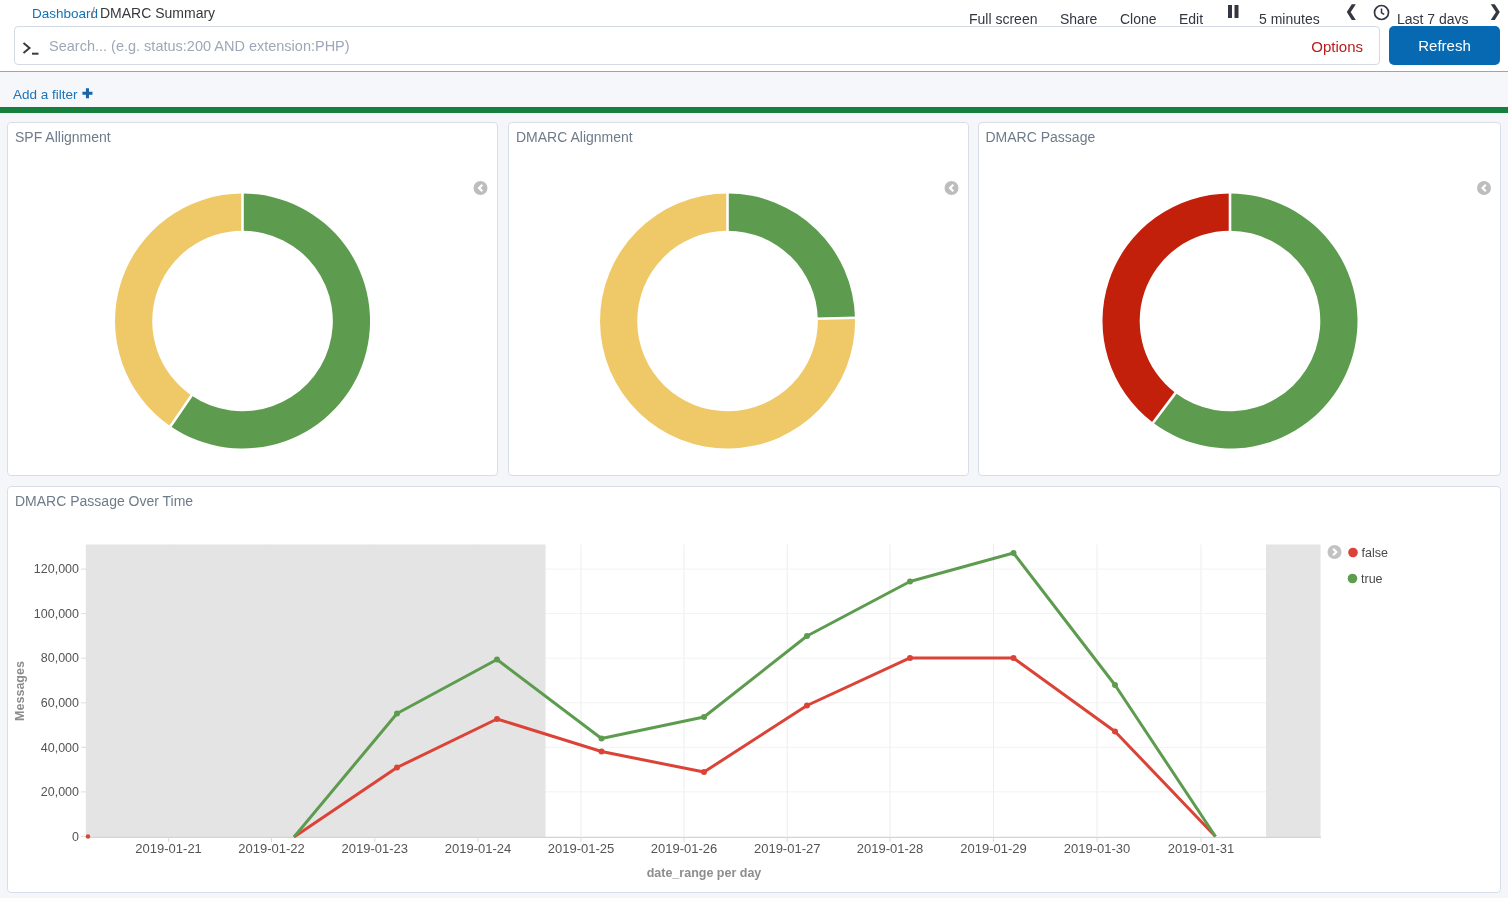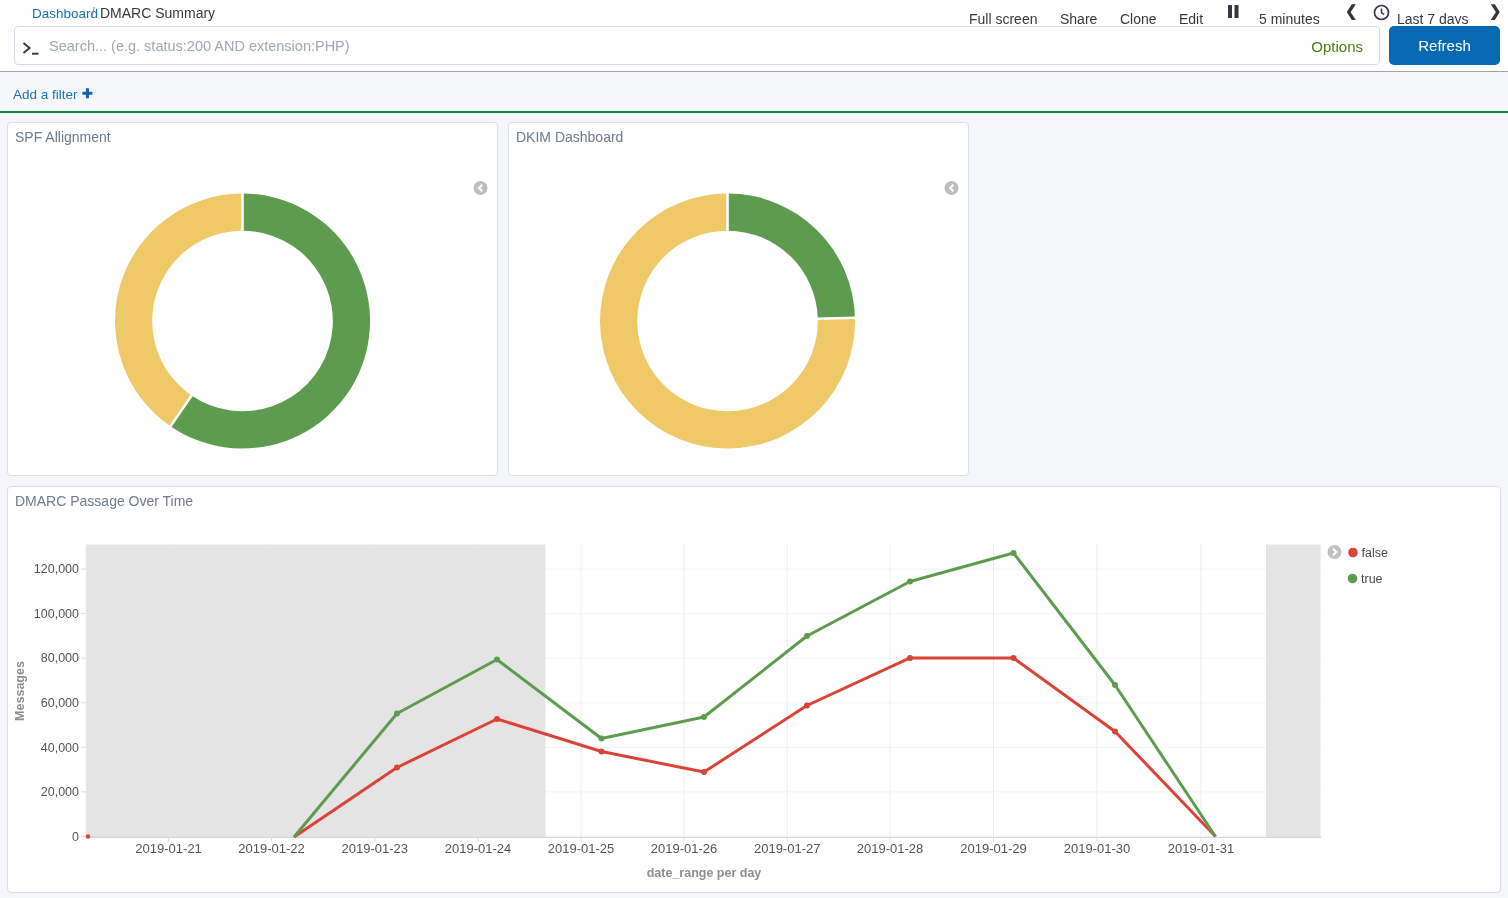--- a/index.html
+++ b/index.html
@@ -4,21 +4,21 @@
 <style>
 * { margin:0; padding:0; box-sizing:border-box; }
 html,body { width:1508px; height:898px; background:#fff; font-family:"Liberation Sans", sans-serif; overflow:hidden; }
 #topbar { position:absolute; left:0; top:0; width:1508px; height:24px; background:#fff; }
 .crumb { position:absolute; top:5px; font-size:14px; }
 #navright { font-size:14px; color:#343741; }
 .nitem { position:absolute; top:11px; }
 #queryrow { position:absolute; left:0; top:24px; width:1508px; height:48px; background:#fff; border-bottom:1px solid #a3a3a3; }
 #qbox { position:absolute; left:14px; top:2px; width:1366px; height:39px; background:#fff; border:1px solid #d4dae4; border-radius:4px; }
 #refresh { position:absolute; left:1389px; top:2px; width:111px; height:39px; background:#0669b2; border-radius:5px; color:#fff; font-size:15px; text-align:center; line-height:39px; }
-#filterbar { position:absolute; left:0; top:72px; width:1508px; height:41px; background:#f5f7fa; border-bottom:2px solid #15803d; }
+#filterbar { position:absolute; left:0; top:72px; width:1508px; height:41px; background:#f5f7fa; border-bottom:6px solid #15803d; }
 #dash { position:absolute; left:0; top:113px; width:1508px; height:785px; background:#f4f6fa; }
 .panel { position:absolute; background:#fff; border:1px solid #d8dee9; border-radius:4px; }
 .ptitle { position:absolute; left:7px; top:6px; font-size:14px; color:#6e7b8a; }
 </style>
 </head>
 <body>
 <div id="topbar">
   <span class="crumb" style="left:21px;color:#1173b7;font-size:13.5px;top:5.5px;margin-left:11px;">Dashboard</span>
   <span class="crumb" style="left:91px;color:#888;">/</span>
   <span class="crumb" style="left:100px;color:#38393d;">DMARC Summary</span>
@@ -41,21 +41,21 @@
     <span class="nitem" style="left:1489px;top:2px;font-weight:bold;font-size:15px;">❯</span>
   </div>
 </div>
 <div id="queryrow">
   <div id="qbox">
     <svg style="position:absolute;left:7px;top:15px;" width="24" height="13" viewBox="0 0 24 13">
         <path d="M1.5 1 L7.5 6 L1.5 11" fill="none" stroke="#3a3a44" stroke-width="2"></path>
         <line x1="10" y1="11.7" x2="16.5" y2="11.7" stroke="#3a3a44" stroke-width="2"></line>
       </svg>
     <span style="position:absolute;left:34px;top:11px;font-size:14.5px;color:#9ea8b6;">Search... (e.g. status:200 AND extension:PHP)</span>
-    <span style="position:absolute;right:16px;top:11px;font-size:15px;color:#4d7c0f;">Options</span>
+    <span style="position:absolute;right:16px;top:11px;font-size:15px;color:#b91c1c;">Options</span>
   </div>
   <div id="refresh">Refresh</div>
 </div>
 <div id="filterbar">
   <span style="position:absolute;left:13px;top:15px;font-size:13.5px;color:#1b74b8;">Add a filter</span>
     <span style="position:absolute;left:82px;top:14px;font-size:13px;font-weight:bold;color:#1a64a8;">✚</span>
 </div>
 <div id="dash">
 
   <div class="panel" style="left:7px;top:9px;width:491px;height:354px;">
@@ -66,33 +66,46 @@
       <line x1="234.5" y1="109.7" x2="234.5" y2="68.5" stroke="#fff" stroke-width="2.6"></line>
       <line x1="184.6" y1="270.9" x2="161.3" y2="304.9" stroke="#fff" stroke-width="2.6"></line>
       <g transform="translate(465.5,58)">
           <circle cx="7" cy="7" r="7" fill="#bdbdbd"></circle>
           <path d="M8.8 3.8 L5.6 7 L8.8 10.2" fill="none" stroke="#fff" stroke-width="2.2"></path>
         </g>
     </svg>
   </div>
 
   <div class="panel" style="left:508px;top:9px;width:461px;height:354px;">
-    <div class="ptitle">DKIM Dashboard</div>
+    <div class="ptitle">DMARC Alignment</div>
     <svg width="459" height="352" style="position:absolute;left:0;top:0;">
       <path d="M218.5 70.5 A127.5 127.5 0 0 1 346.0 194.9 L308.8 195.8 A90.3 90.3 0 0 0 218.5 107.7 Z" fill="#5d9c4e"></path>
       <path d="M346.0 194.9 A127.5 127.5 0 1 1 218.5 70.5 L218.5 107.7 A90.3 90.3 0 1 0 308.8 195.8 Z" fill="#efc868"></path>
       <line x1="218.5" y1="109.7" x2="218.5" y2="68.5" stroke="#fff" stroke-width="2.6"></line>
       <line x1="306.8" y1="195.8" x2="348.0" y2="194.8" stroke="#fff" stroke-width="2.6"></line>
       <g transform="translate(435.5,58)">
           <circle cx="7" cy="7" r="7" fill="#bdbdbd"></circle>
           <path d="M8.8 3.8 L5.6 7 L8.8 10.2" fill="none" stroke="#fff" stroke-width="2.2"></path>
         </g>
     </svg>
   </div>
 
+  <div class="panel" style="left:977.5px;top:9px;width:523.5px;height:354px;">
+    <div class="ptitle">DMARC Passage</div>
+    <svg width="521" height="352" style="position:absolute;left:0;top:0;">
+      <path d="M251.0 70.5 A127.5 127.5 0 1 1 174.1 299.7 L196.5 270.0 A90.3 90.3 0 1 0 251.0 107.7 Z" fill="#5d9c4e"></path>
+      <path d="M174.1 299.7 A127.5 127.5 0 0 1 251.0 70.5 L251.0 107.7 A90.3 90.3 0 0 0 196.5 270.0 Z" fill="#c2200a"></path>
+      <line x1="251.0" y1="109.7" x2="251.0" y2="68.5" stroke="#fff" stroke-width="2.6"></line>
+      <line x1="197.7" y1="268.4" x2="172.9" y2="301.3" stroke="#fff" stroke-width="2.6"></line>
+      <g transform="translate(498,58)">
+          <circle cx="7" cy="7" r="7" fill="#bdbdbd"></circle>
+          <path d="M8.8 3.8 L5.6 7 L8.8 10.2" fill="none" stroke="#fff" stroke-width="2.2"></path>
+        </g>
+    </svg>
+  </div>
 
   <div class="panel" style="left:7px;top:373px;width:1494px;height:407px;">
     <div class="ptitle">DMARC Passage Over Time</div>
     <svg width="1492" height="405" style="position:absolute;left:0;top:0;" font-family="Liberation Sans, sans-serif">
 
       <g stroke="#ededed" stroke-width="1">
         <line x1="160.6" y1="57.5" x2="160.6" y2="350.3"></line>
         <line x1="263.5" y1="57.5" x2="263.5" y2="350.3"></line>
         <line x1="366.8" y1="57.5" x2="366.8" y2="350.3"></line>
         <line x1="470" y1="57.5" x2="470" y2="350.3"></line>

